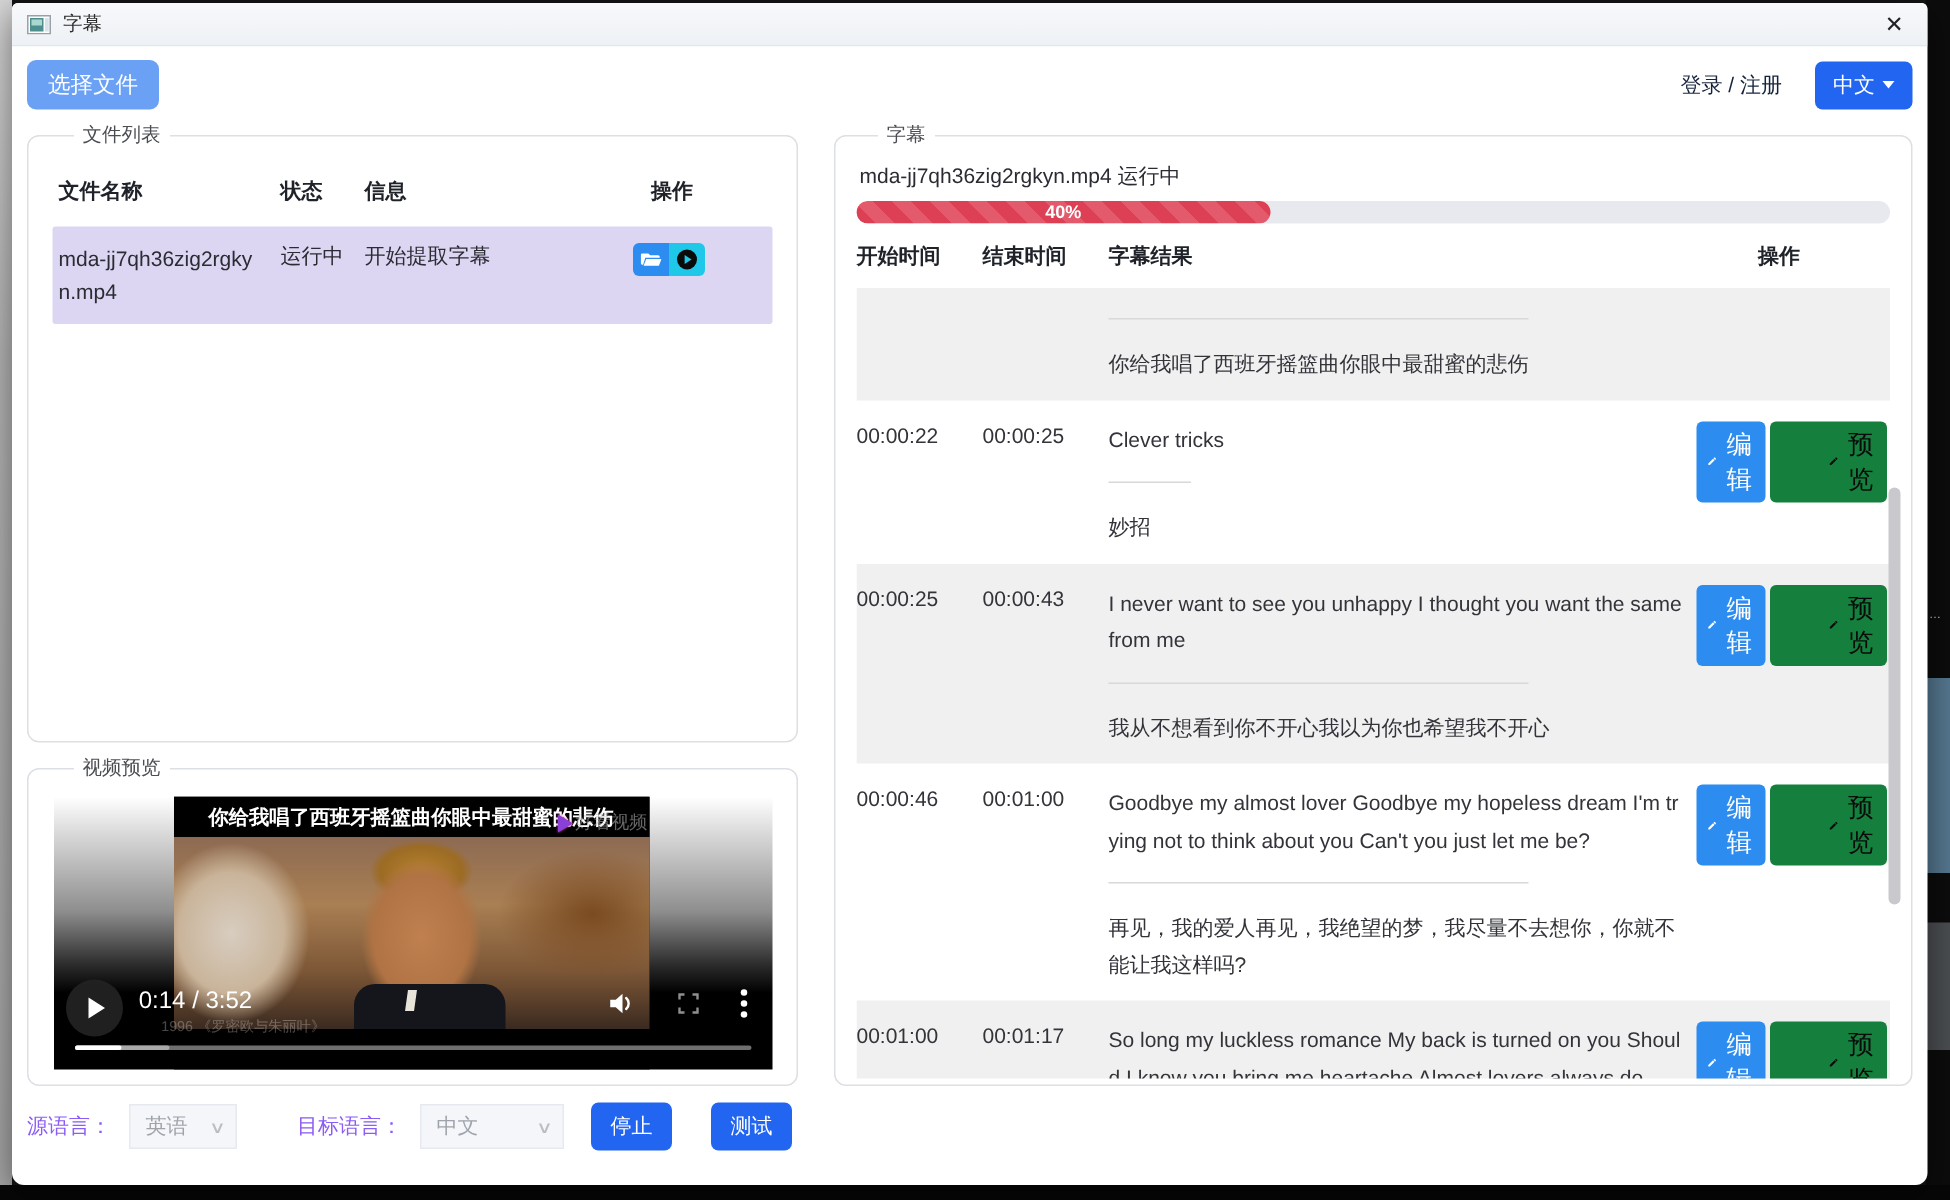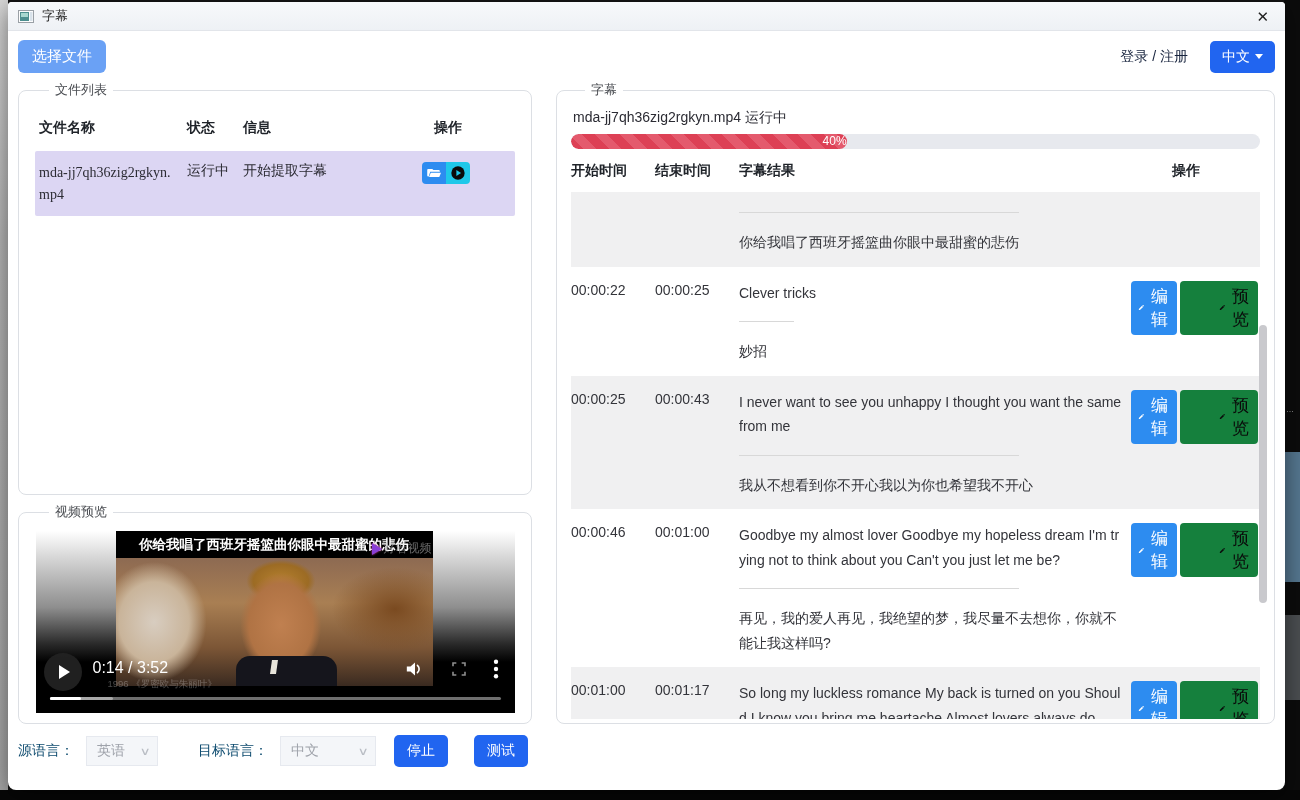--- a/index.html
+++ b/index.html
@@ -33,21 +33,21 @@
   .login { font-size:14px; color:#17233d; margin-right:22px; cursor:pointer; }
   .btn-lang { background:#2165f0; font-size:14px; padding:7px 12px; border-radius:5px; display:flex; align-items:center; gap:5px; }
   .caret { width:0; height:0; border-left:4px solid transparent; border-right:4px solid transparent; border-top:5px solid #fff; }
 
   .panels { display:flex; gap:24px; }
   fieldset { border:1px solid #dcdfe4; border-radius:8px; background:#fff; }
   legend { font-size:13px; color:#4a4d52; margin-left:14px; padding:0 6px; }
 
   
   .col-left { width:514px; flex:none; }
-  .fs-files { height:414px; padding:8px 16px;font-family:Liberation Serif, serif; }
+  .fs-files { height:414px; padding:8px 16px; }
   .ftable-head { display:grid; grid-template-columns:148px 56px 155px 1fr; font-size:14px; font-weight:bold; color:#1f2329;
                  padding:12px 4px 14px 4px; }
   .ftable-head .ops { text-align:left; padding-left:36px; }
   .frow { display:grid; grid-template-columns:148px 56px 155px 1fr; background:#dcd6f3; border-radius:2px;
           font-size:14px; color:#2b2b33; padding:11px 4px; align-items:start; }
   .frow .fname { word-break:break-all; line-height:1.55; padding-right:14px; }
   .frow .fops { display:flex; padding-left:24px; }
   .icon-btn { width:24px; height:22px; border:none; display:flex; align-items:center; justify-content:center; cursor:pointer; }
   .icon-btn.folder { background:#2d8cf0; border-radius:4px 0 0 4px; }
   .icon-btn.playv  { background:#1fc8e9; border-radius:0 4px 4px 0; }
@@ -83,21 +83,21 @@
   .vbuffer { position:absolute; left:0; top:0; height:100%; width:14%; background:#a9a9a9; border-radius:2px; }
   .vplayed { position:absolute; left:0; top:0; height:100%; width:7%; background:#fff; border-radius:2px; }
 
   
   .col-right { flex:1; }
   .fs-subs { height:643px; padding:4px 14px 0 14px; position:relative; }
   .file-status { font-size:14px; color:#2b2b33; margin:6px 2px 7px 2px; }
   .progress-track { height:15px; background:#e7e9ee; border-radius:8px; position:relative; overflow:hidden; }
   .progress-fill { position:absolute; left:0; top:0; bottom:0; border-radius:8px;
                    background:repeating-linear-gradient(45deg,#dd4055 0 9px,#e45a6d 9px 18px); }
-  .progress-label { position:absolute; left:0; right:0; top:0; text-align:right; color:#fff; font-size:12px; font-weight:normal; line-height:15px; }
+  .progress-label { position:absolute; left:0; right:0; top:0; text-align:center; color:#fff; font-size:12px; font-weight:bold; line-height:15px; }
 
   .stable-head { display:grid; grid-template-columns:84px 84px 1fr 128px; font-size:14px; font-weight:bold; color:#1f2329; padding:13px 0 12px 0; }
   .stable-head .h-ops { text-align:left; padding-left:40px; }
   .srows { height:527px; overflow:hidden; position:relative; }
   .srow { display:grid; grid-template-columns:84px 84px 1fr 128px; font-size:14px; color:#33343a; padding:14px 0 12px 0; }
   .srow.striped { background:#f0f0f1; }
   .srow .time { padding-top:1px; }
   .srow .sub-content { padding-right:10px; }
   .srow .eng { line-height:1.75; word-break:break-all; }
   .srow hr.divider { border:none; border-top:1px solid #d8d8d8; margin:16px 0 17px 0; width:280px; }
@@ -106,21 +106,21 @@
   .srow .ops { display:flex; justify-content:flex-end; align-items:flex-start; gap:3px; padding-right:2px; }
   .srow.clipped { padding-top:4px; }
   .btn-edit, .btn-preview { display:inline-flex; align-items:center; gap:4px; font-size:17px; padding:4px 7px; border:none; border-radius:4px; cursor:pointer; font-family:inherit; }
   .btn-edit { background:#2d8cf0; color:#fff; }
   .btn-preview { background:#15803d; color:#0a0a0a;padding-left:39px; }
 
   .scrollthumb { position:absolute; right:7px; top:226px; width:8px; height:278px; background:#c9c9cd; border-radius:4px; cursor:pointer; }
 
   
   .langbar { display:flex; align-items:center; margin-top:11px; height:32px; }
-  .langbar .lbl { font-size:14px; color:#0c4a6e; }
+  .langbar .lbl { font-size:14px; color:#8b5cf6; }
   .select { width:72px; height:30px; background:#f4f6f9; border:1px solid #e6e9ef; border-radius:0; color:#9fa3ab; font-size:14px;
             display:flex; align-items:center; justify-content:space-between; padding:0 8px 0 10px; margin:0 0 0 12px; cursor:not-allowed; }
   .select.wide { width:96px; }
   .select .chev { color:#b9bdc4; font-size:11px; transform:scaleX(1.4); }
   .btn-stop, .btn-test { background:#2165f0; font-size:14px; padding:7px 13px; border-radius:5px; margin-left:18px; }
   .btn-test { margin-left:26px; }
 
   svg { display:block; }
 </style>
 </head>

